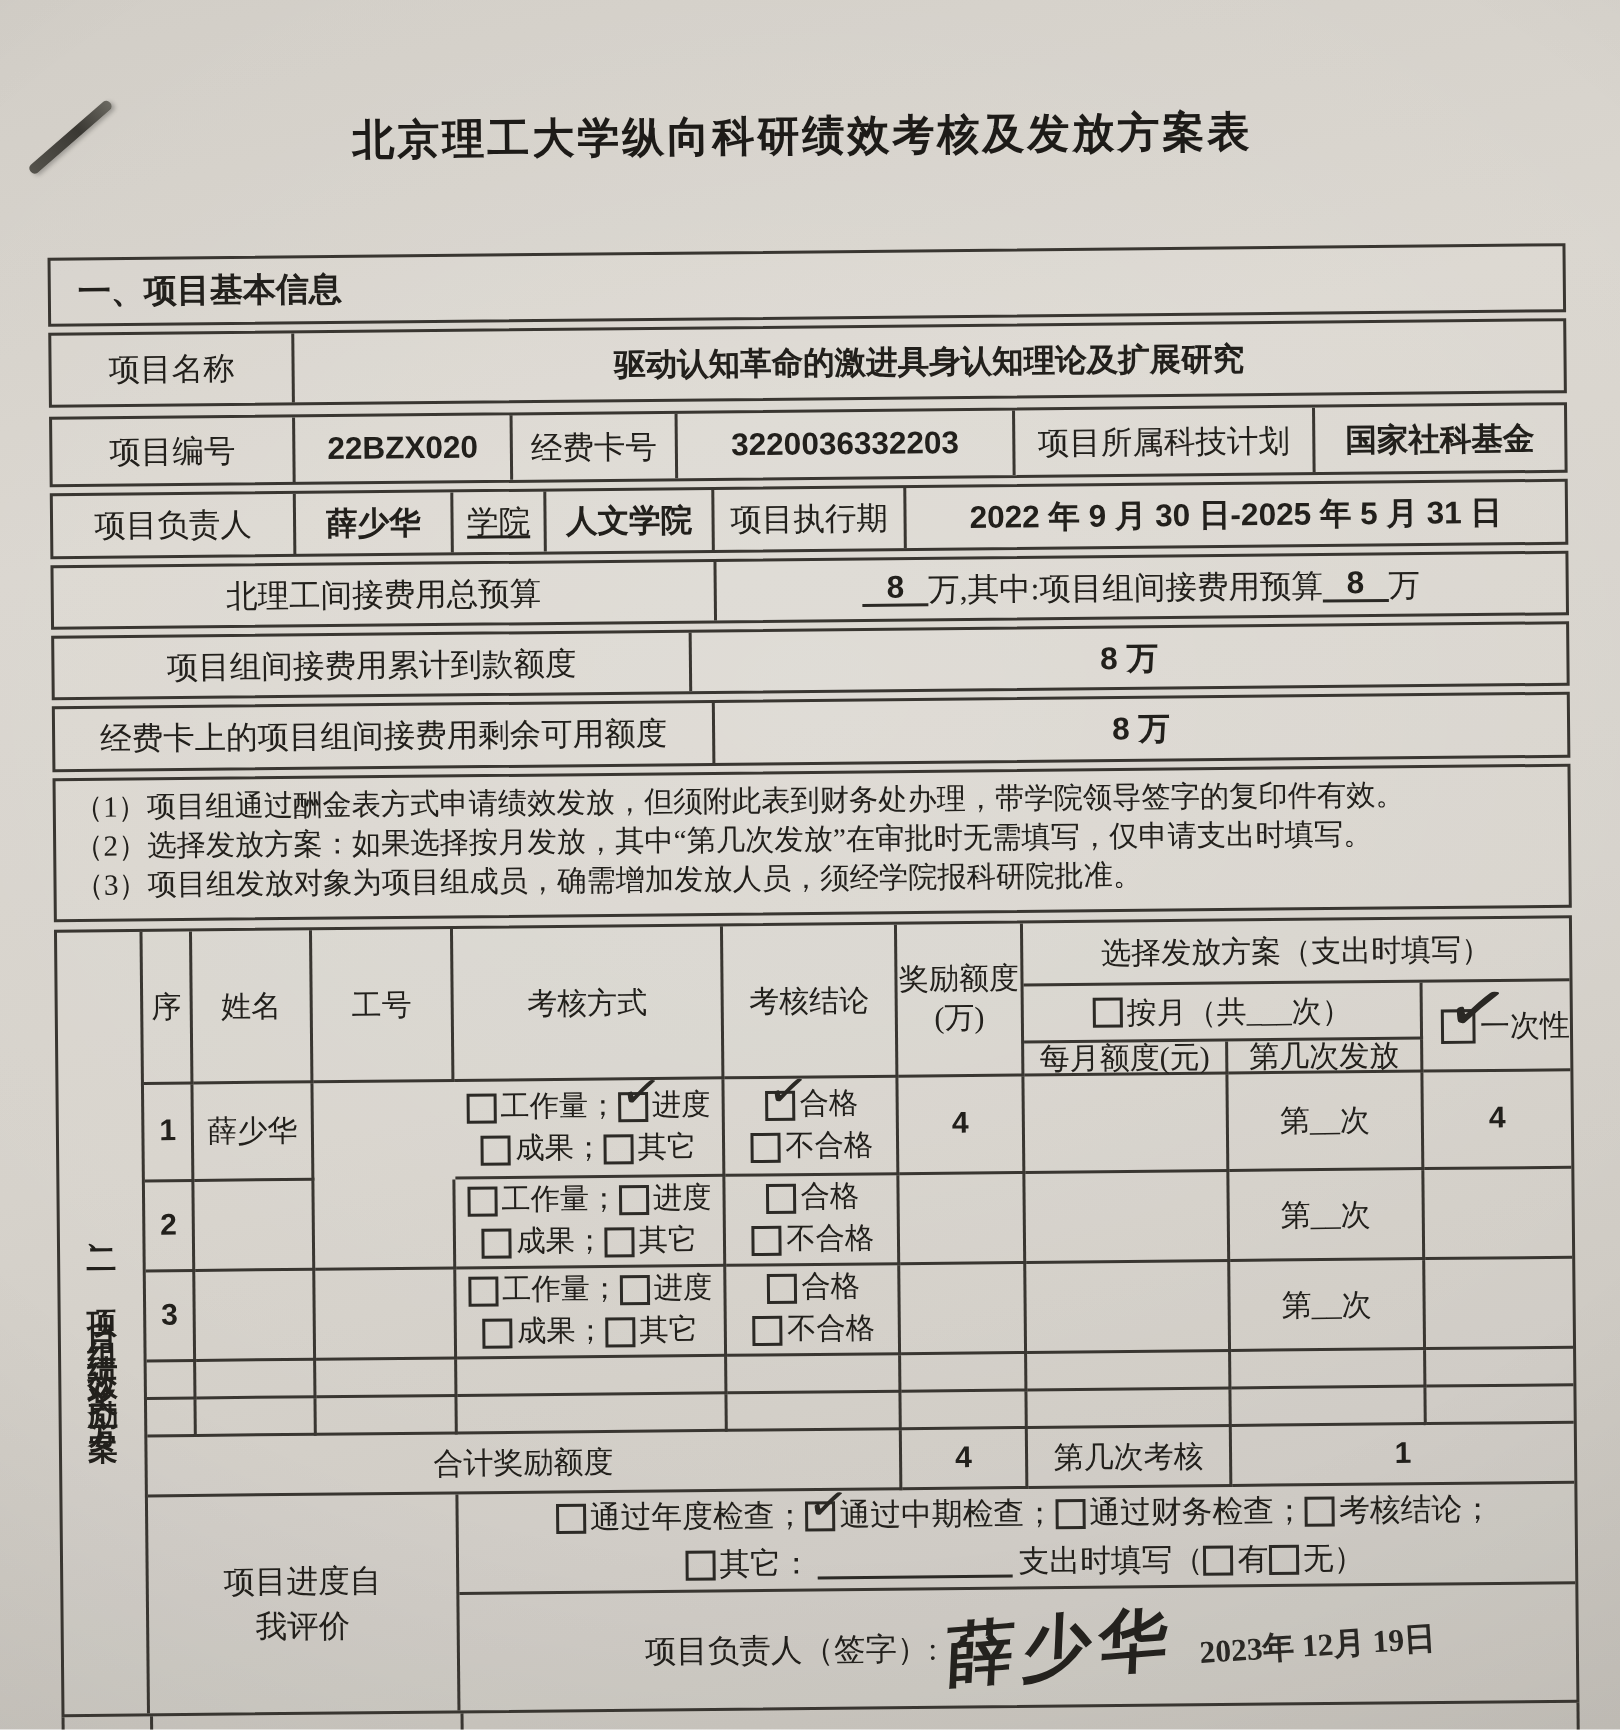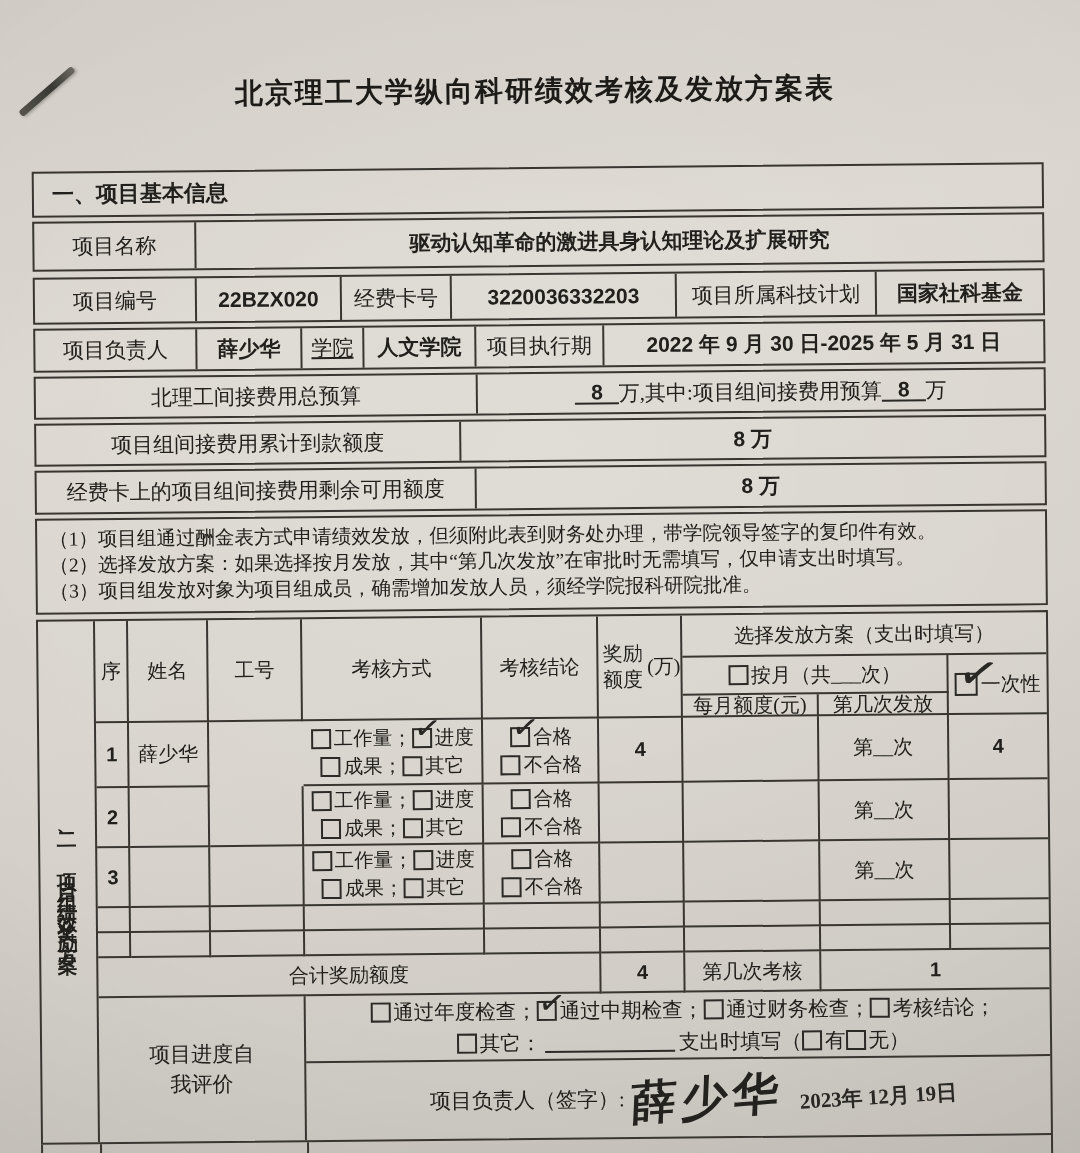--- a/index.html
+++ b/index.html
@@ -136,34 +136,34 @@
       </div>
 
       <div class="bt">
         <div class="c side eb" style="grid-column:1;grid-row:1 / span 11;">二、项目组绩效奖励方案</div>
 
         <div class="c" style="grid-column:2;grid-row:1 / span 3;">序</div>
         <div class="c" style="grid-column:4;grid-row:1 / span 3;">工号</div>
         <div class="c" style="grid-column:3;grid-row:1 / span 3;">姓名</div>
         <div class="c" style="grid-column:5;grid-row:1 / span 3;">考核方式</div>
         <div class="c" style="grid-column:6;grid-row:1 / span 3;">考核结论</div>
-        <div class="c" style="grid-column:7;grid-row:1 / span 3;line-height:26px;">
+        <div class="c" style="grid-column:7;grid-row:1 / span 3;flex-direction:column;line-height:26px;">
           <div>奖励额度</div>
           <div>(万)</div>
         </div>
 
         <div class="c er" style="grid-column:8 / span 3;grid-row:1;">选择发放方案（支出时填写）</div>
 
         <div class="c" style="grid-column:8 / span 2;grid-row:2;">
           <span class="cb">
               <span class="box"></span>
               <span>按月（共___次）</span>
             </span>
         </div>
-        <div class="c er" style="grid-column:10;grid-row:2 / span 2;">
+        <div class="c er" style="grid-column:10;grid-row:2 / span 2;justify-content:flex-end;">
           <span class="cb">
               <span class="box big checked"></span>
               <span>一次性</span>
             </span>
         </div>
         <div class="c hsmall" style="grid-column:8;grid-row:3;">每月额度(元)</div>
         <div class="c hsmall" style="grid-column:9;grid-row:3;">第几次发放</div>
 
         <div class="c num" style="grid-column:2;grid-row:4;">1</div>
         <div class="c" style="grid-column:3;grid-row:4;">薛少华</div>

